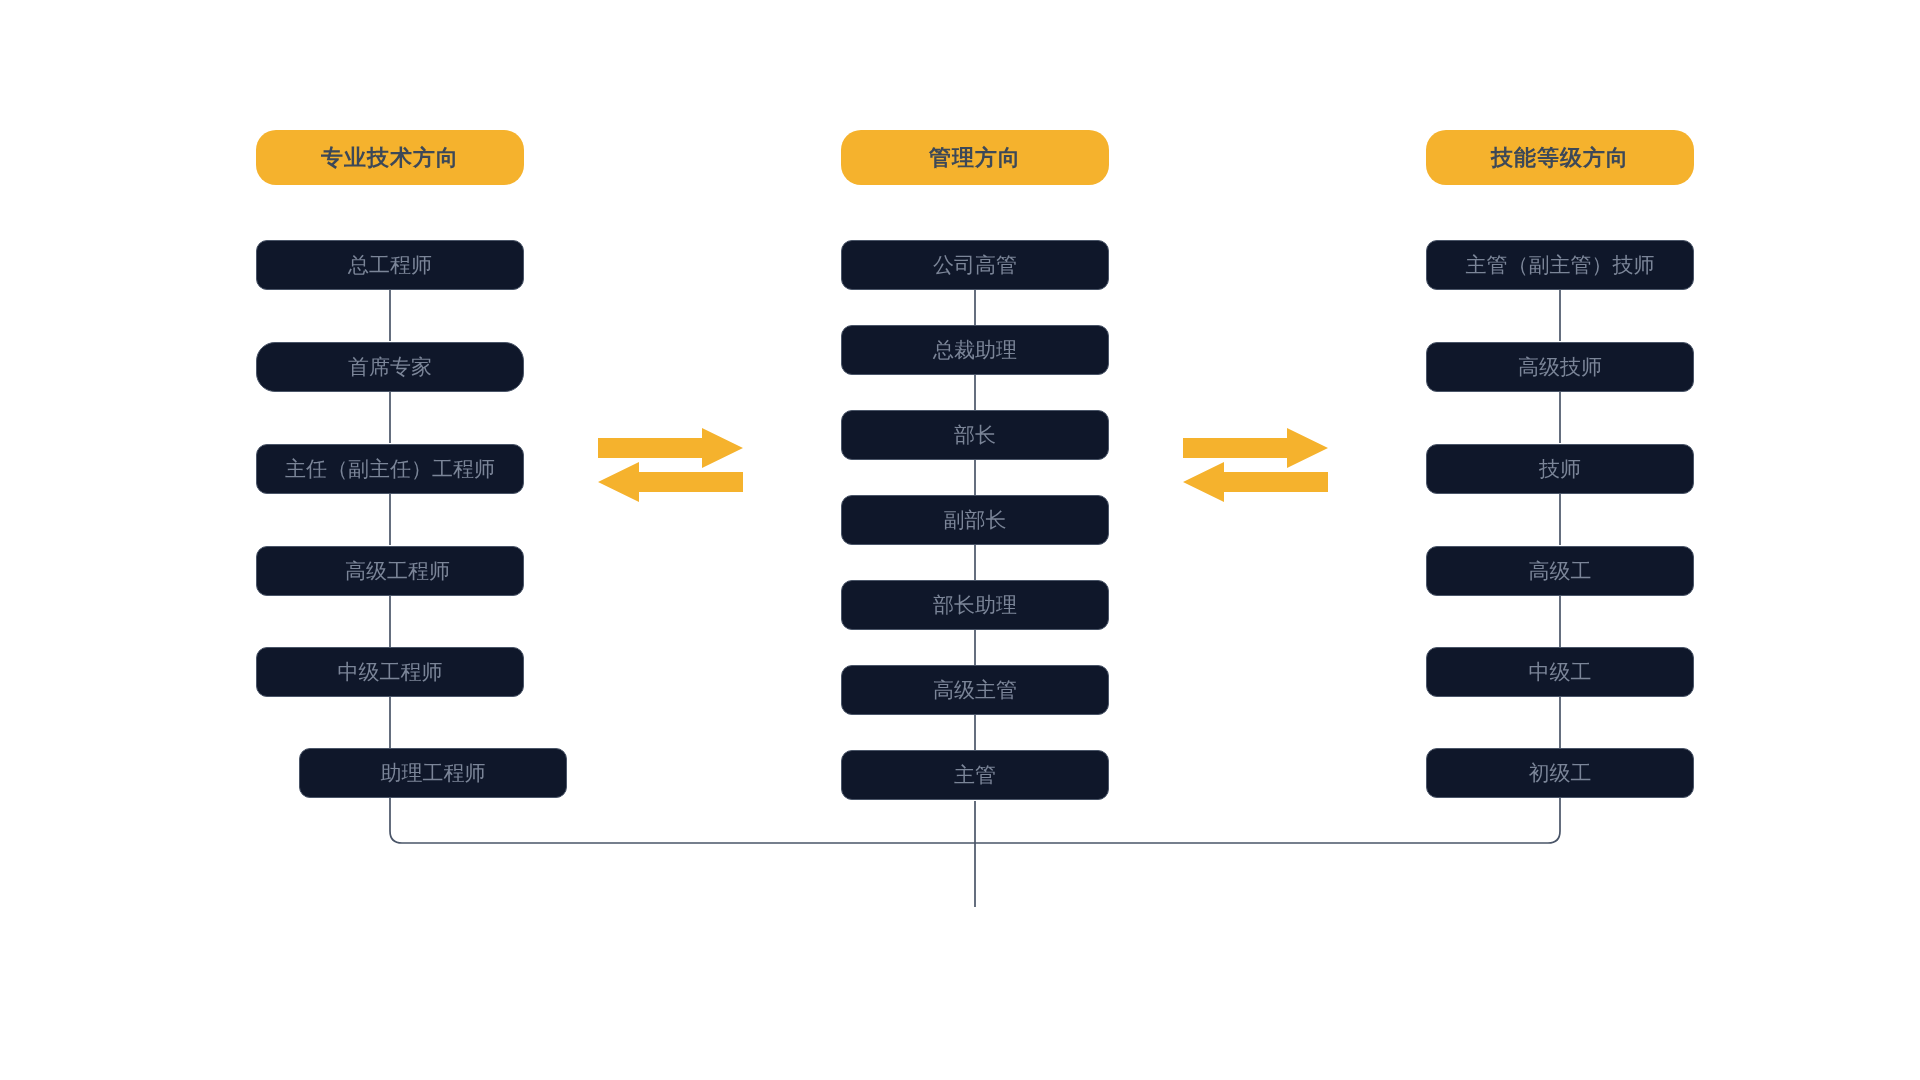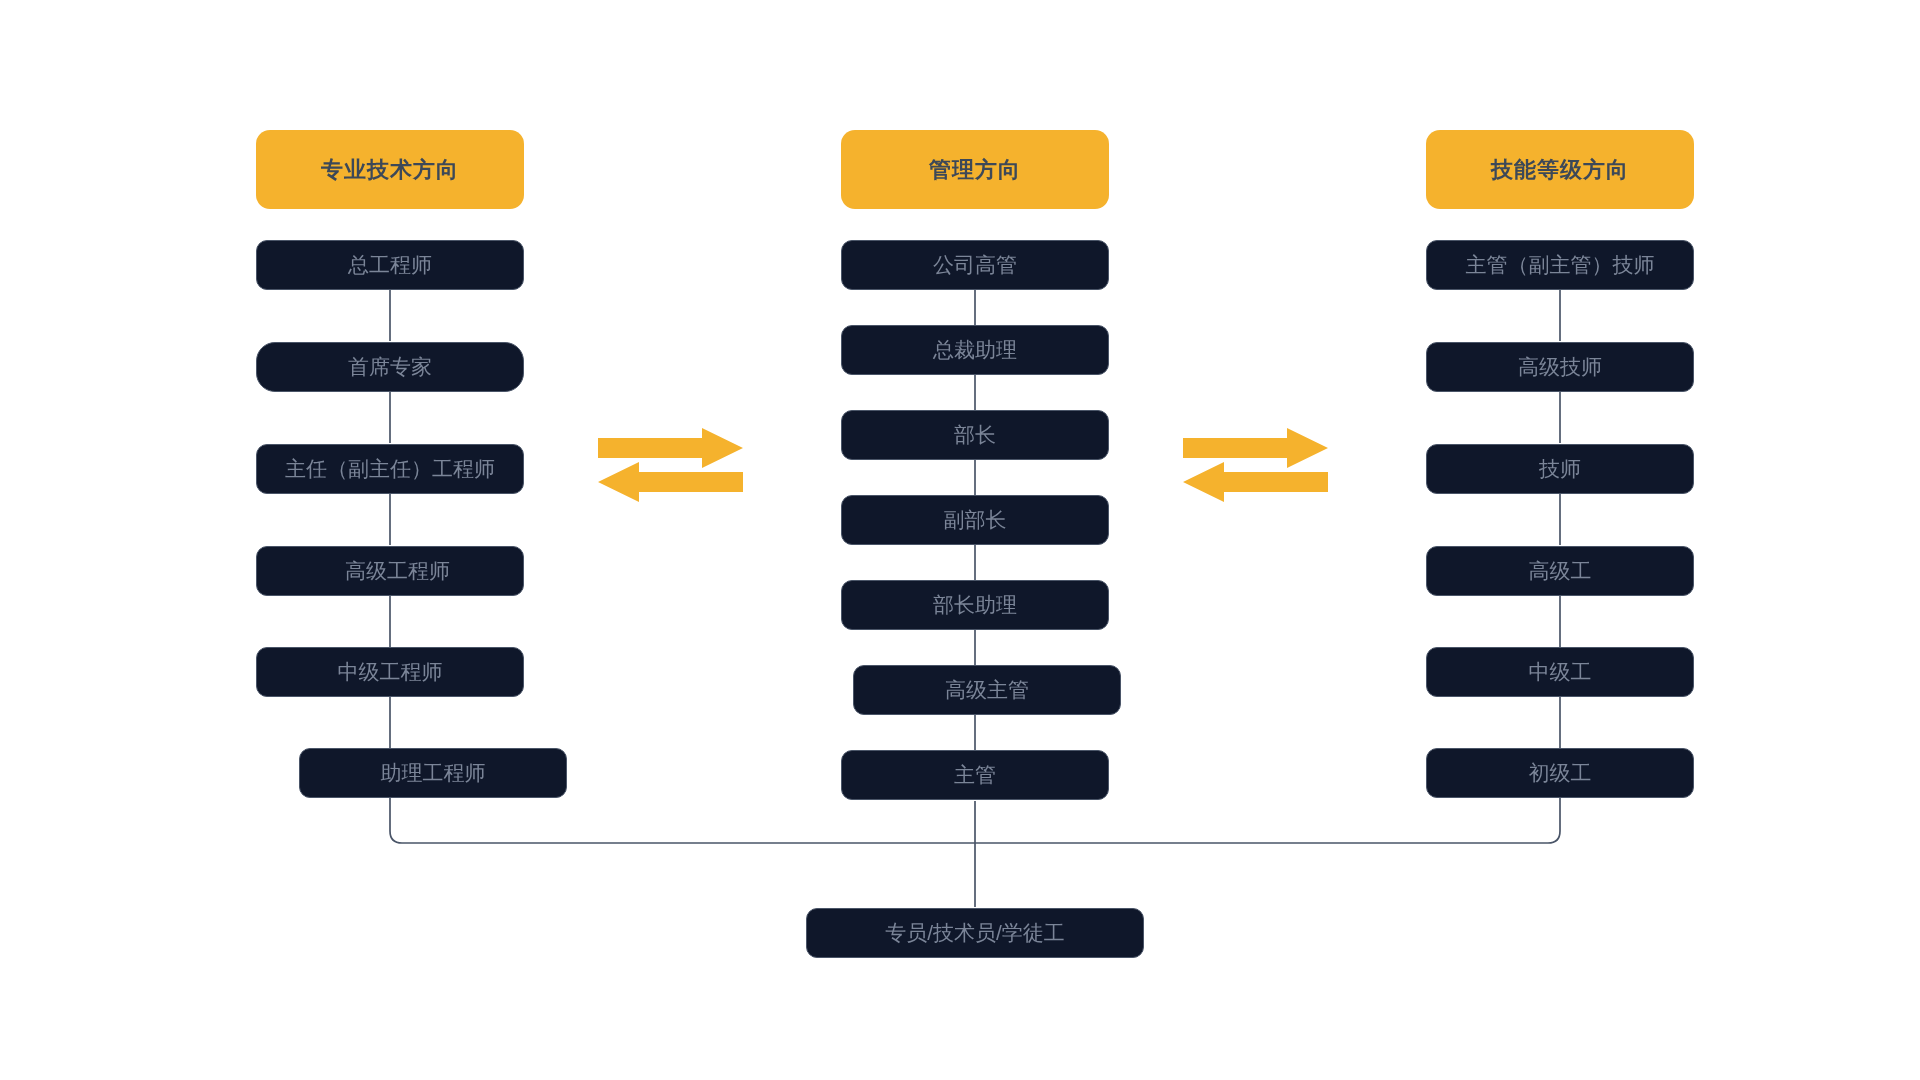--- a/index.html
+++ b/index.html
@@ -9,21 +9,21 @@
     overflow:hidden;position:relative;
   }
   #stage{position:absolute;left:0;top:0;width:1920px;height:1080px;}
 
   
   #wires{position:absolute;left:0;top:0;width:1920px;height:1080px;z-index:1;}
 
   
   .col-header{
     position:absolute;z-index:3;
-    height:79px;border-radius:14px;
+    height:55px;border-radius:20px;
     background:#F5B22D;
     display:flex;align-items:center;justify-content:center;
     color:#3c4858;font-weight:bold;font-size:22px;letter-spacing:1px;
     box-sizing:border-box;
   }
 
   
   .node{
     position:absolute;z-index:3;
     height:50px;border-radius:11px;
@@ -81,33 +81,32 @@
   <div class="node" style="left:256px;top:647px;width:268px;">中级工程师</div>
   <div class="node" style="left:256px;top:748px;width:268px;margin-left:43px;">助理工程师</div>
 
   <div class="col-header" style="left:841px;top:130px;width:268px;">管理方向</div>
 
   <div class="node" style="left:841px;top:240px;width:268px;">公司高管</div>
   <div class="node" style="left:841px;top:325px;width:268px;">总裁助理</div>
   <div class="node" style="left:841px;top:495px;width:268px;">副部长</div>
   <div class="node" style="left:841px;top:410px;width:268px;">部长</div>
   <div class="node" style="left:841px;top:580px;width:268px;">部长助理</div>
-  <div class="node" style="left:841px;top:665px;width:268px;margin-left:12px;">高级主管</div>
+  <div class="node" style="left:841px;top:665px;width:268px;">高级主管</div>
   <div class="node" style="left:841px;top:750px;width:268px;">主管</div>
 
   <div class="col-header" style="left:1426px;top:130px;width:268px;">技能等级方向</div>
 
   <div class="node" style="left:1426px;top:240px;width:268px;">主管（副主管）技师</div>
   <div class="node" style="left:1426px;top:342px;width:268px;">高级技师</div>
   <div class="node" style="left:1426px;top:444px;width:268px;">技师</div>
   <div class="node" style="left:1426px;top:546px;width:268px;">高级工</div>
   <div class="node" style="left:1426px;top:647px;width:268px;">中级工</div>
   <div class="node" style="left:1426px;top:748px;width:268px;">初级工</div>
 
-  <div class="node bottom" style="left:806px;top:908px;width:338px;">专员/技术员/学徒工</div>
 
   <div class="swap" style="left:598px;top:428px;width:145px;height:80px;">
     <svg width="145" height="80" viewBox="0 0 145 80">
       <g fill="#F5B22D">
         <path d="M0 6 L104 6 L104 -4 L145 16 L104 36 L104 26 L0 26 Z" transform="translate(0,4)"></path>
         <path d="M145 44 L41 44 L41 34 L0 54 L41 74 L41 64 L145 64 Z"></path>
       </g>
     </svg>
   </div>
 

